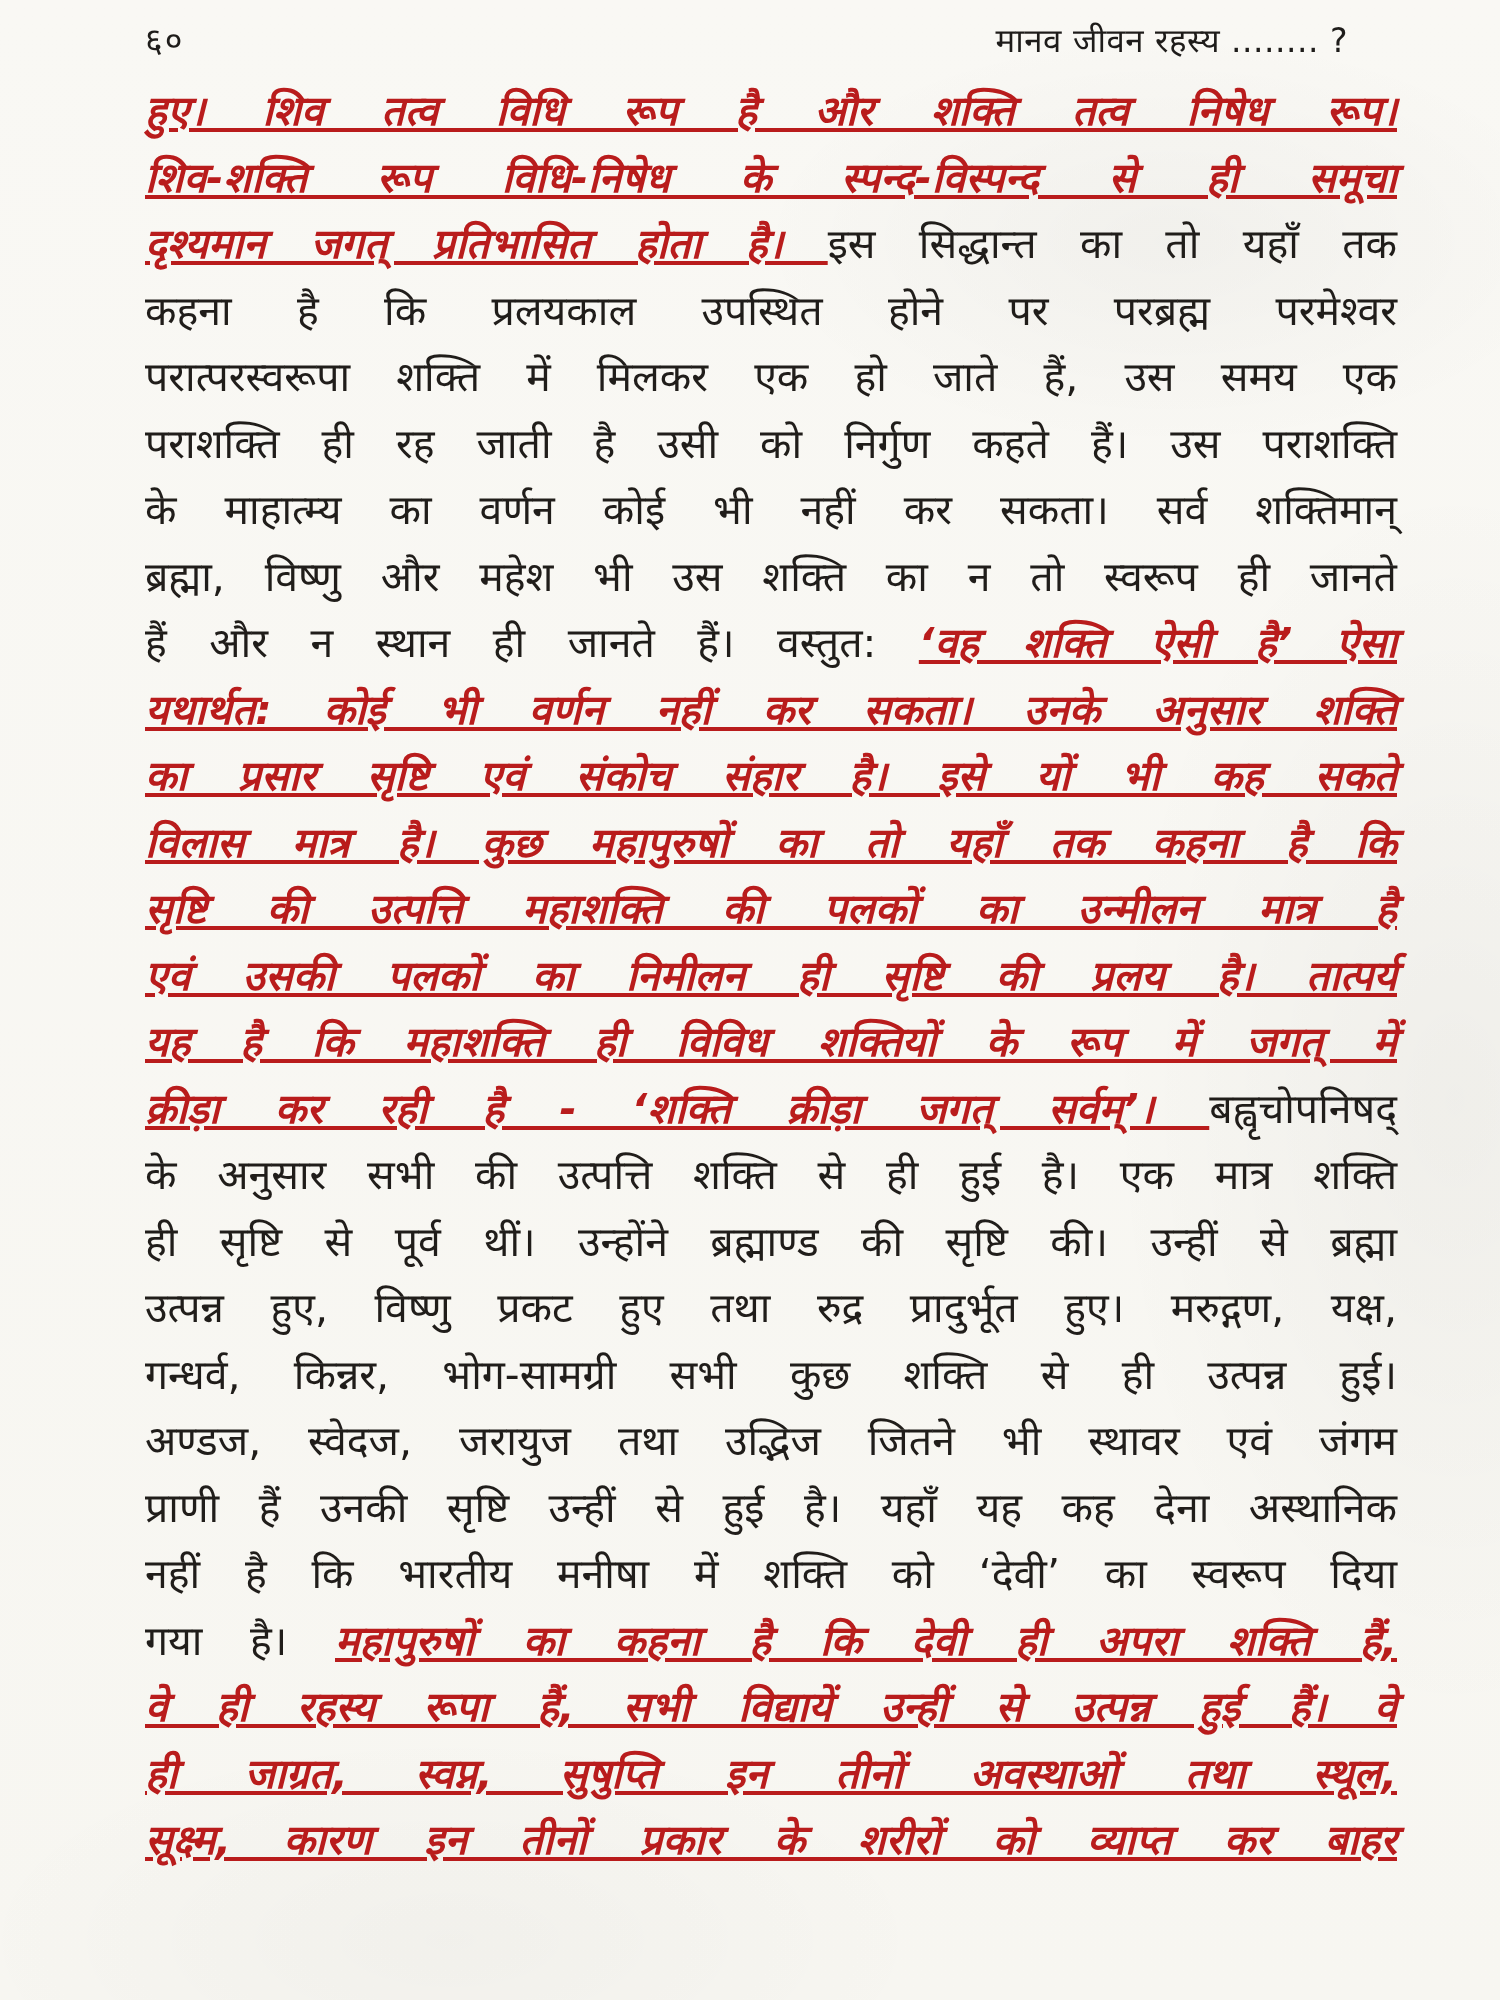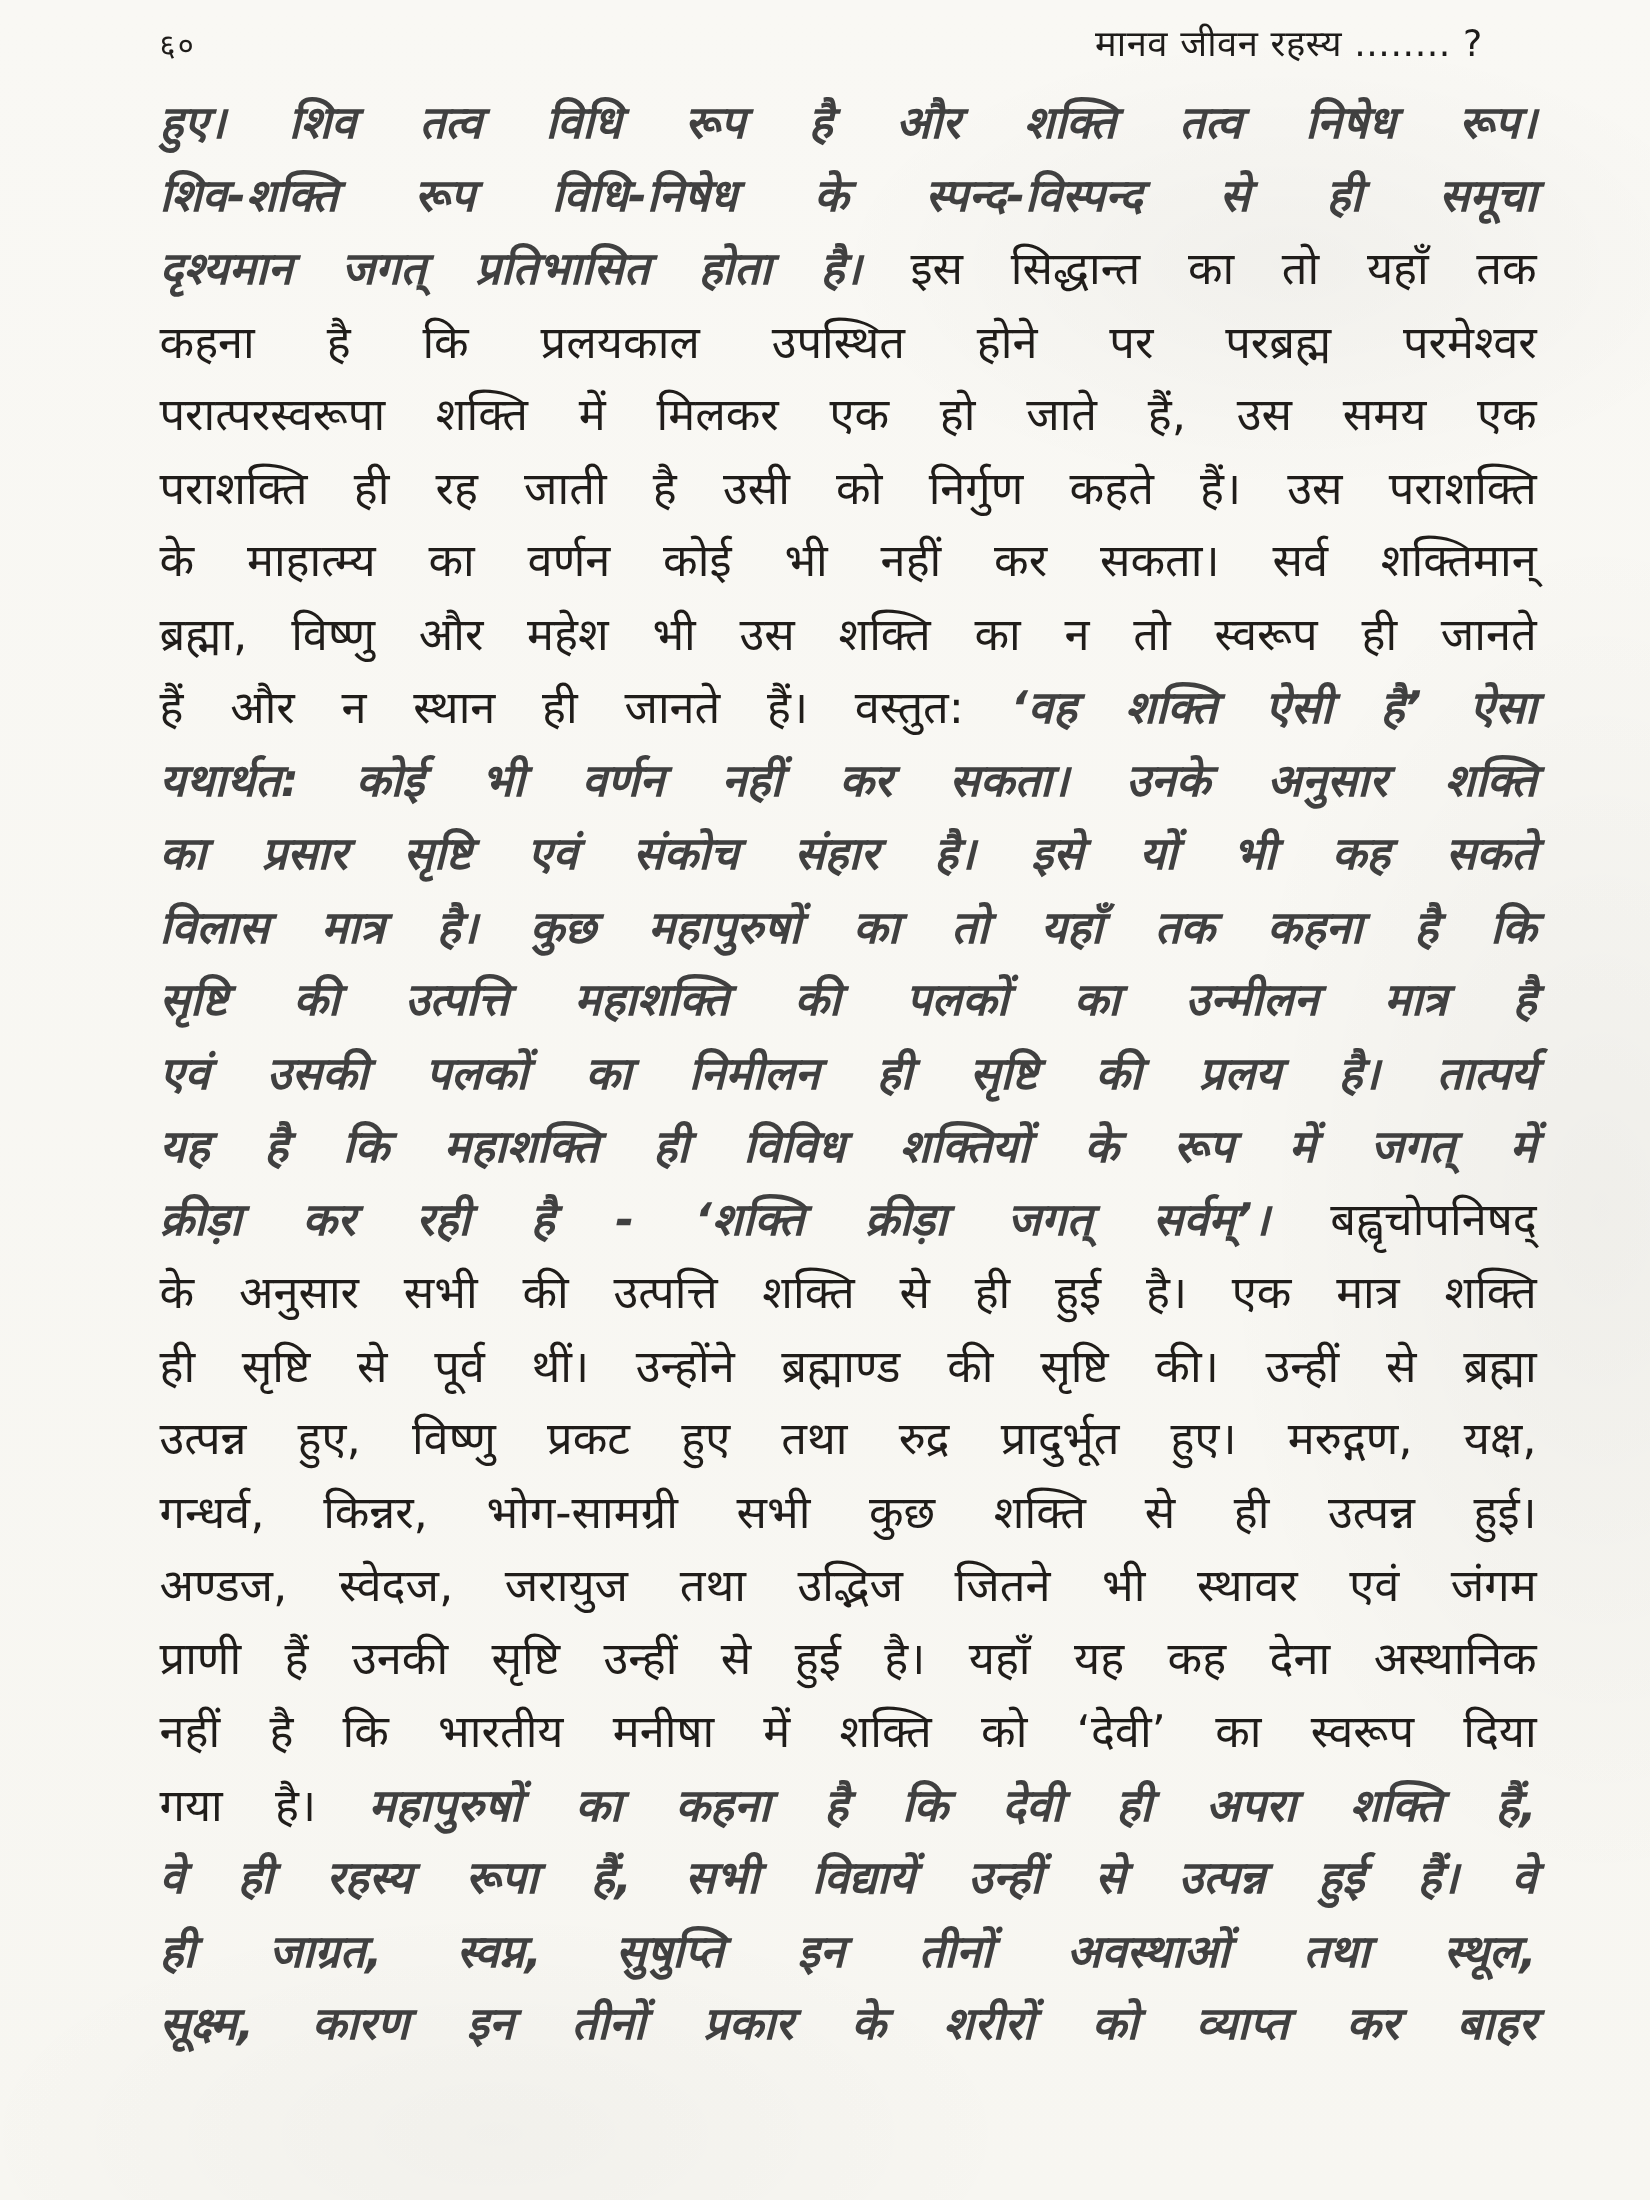--- a/index.html
+++ b/index.html
@@ -28,21 +28,21 @@
   .page-header {
     position: absolute;
     top: 16px;
     left: 145px;
     right: 152px;
     display: flex;
     justify-content: space-between;
     align-items: baseline;
   }
   .page-number {
-    font-size: 28px;
+    font-size: 34px;
     letter-spacing: 2px;
   }
   .running-title {
     font-size: 33px;
     font-weight: 400;
     letter-spacing: 0.5px;
   }
   .page-body {
     position: absolute;
     top: 78px;
@@ -55,21 +55,22 @@
     font-size: 41px;
     text-align: justify;
     text-align-last: justify;
     white-space: normal;
     color: #201d1a;
   }
   .run { font-weight: 400; }
   .run.em {
     font-weight: 700;
     font-style: italic;
-    color: #404040;
+    color: #b91c1c;
+    text-decoration: underline;
   }
 </style>
 </head>
 <body>
 
 <div class="scan-surface"></div>
 
 <div class="page-header">
   <span class="page-number">६०</span>
   <span class="running-title">मानव जीवन रहस्य ........ ?</span>

